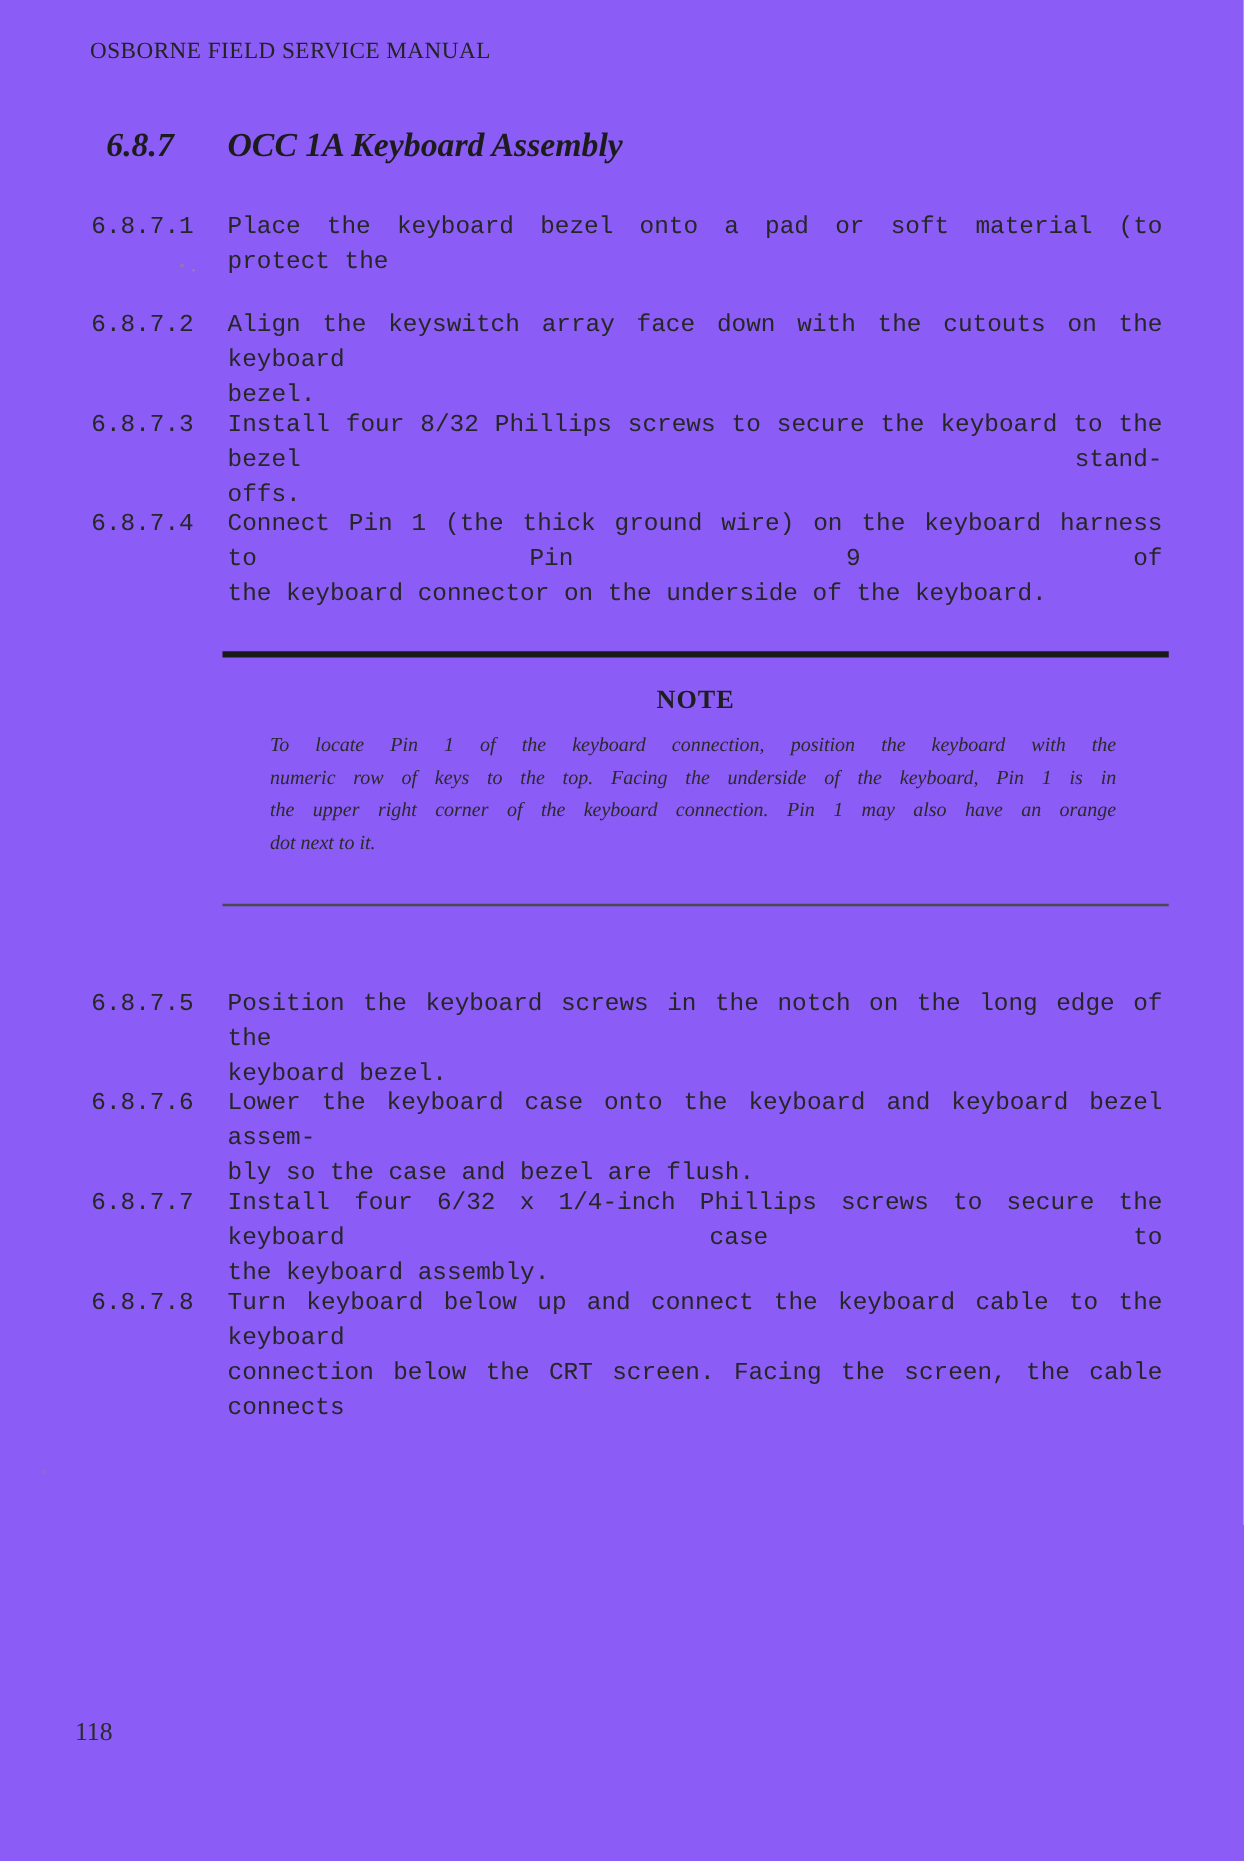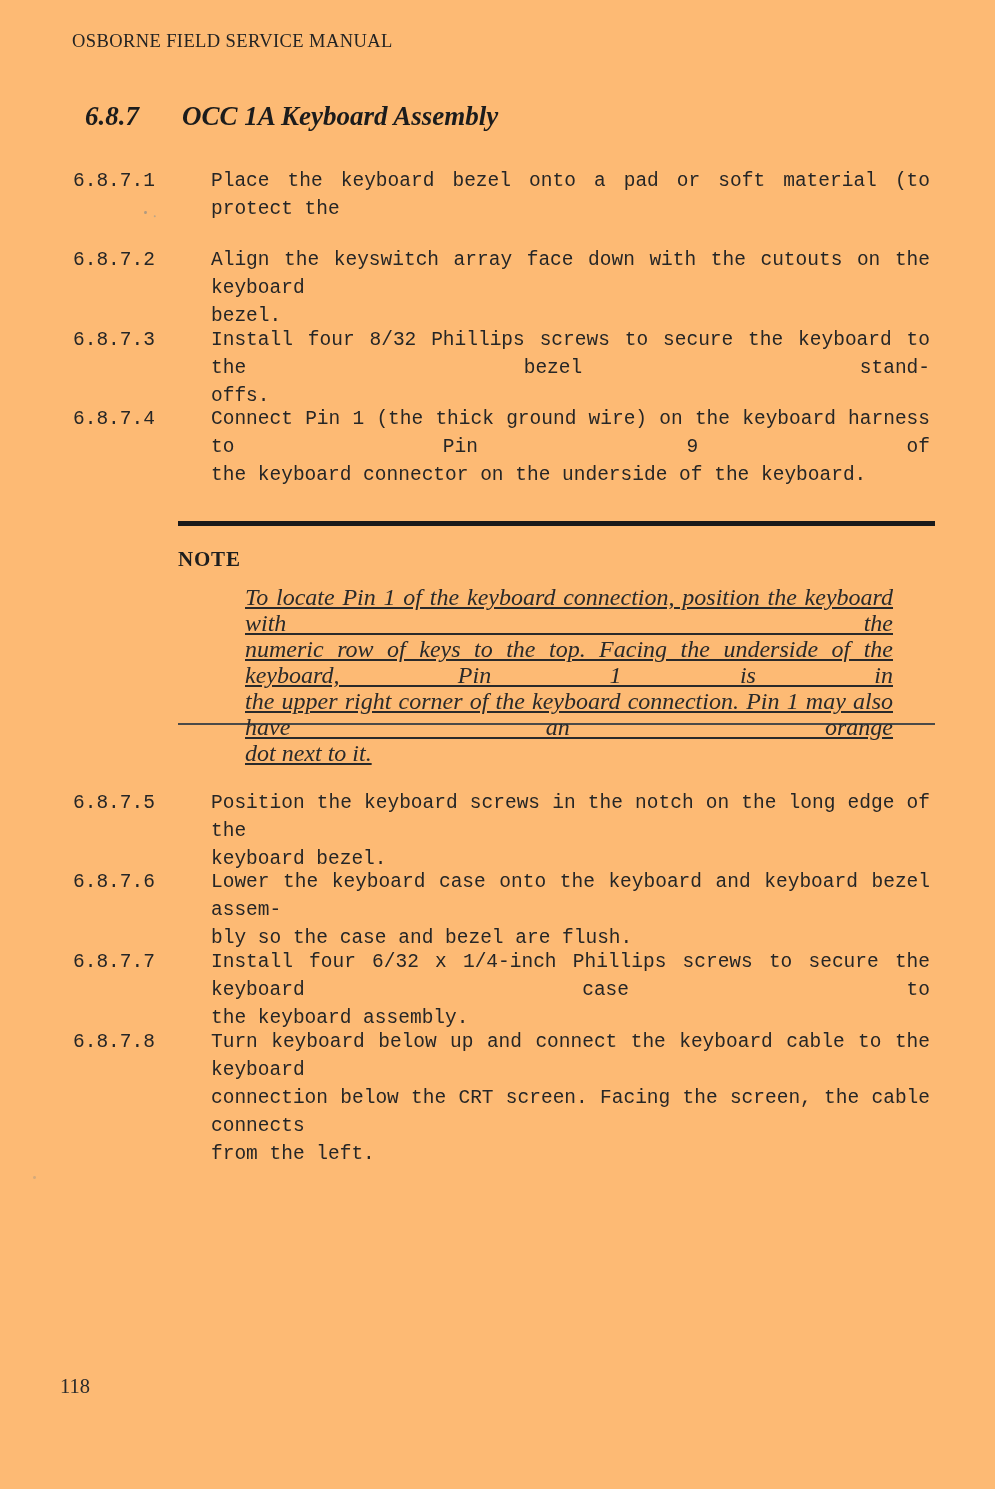--- a/index.html
+++ b/index.html
@@ -2,21 +2,21 @@
 <html><head>
 <meta charset="utf-8">
 <title>OSBORNE FIELD SERVICE MANUAL</title>
 <style>
   html, body { margin: 0; padding: 0; background: #e8e8e6; }
   .page {
     position: relative;
     width: 995px;
     height: 1489px;
     margin: 0 auto;
-    background: #fdba74;
+    background: #8b5cf6;
     color: #242424;
     font-family: "Liberation Serif", "DejaVu Serif", serif;
     overflow: hidden;
   }
 
   
   .running-header {
     position: absolute;
     left: 72px;
     top: 31px;
@@ -57,21 +57,20 @@
     color: #262626;
   }
   .step .step-text {
     margin-left: 109px;
     width: 748px;
   }
   .tline {
     text-align: justify;
     text-align-last: justify;
     white-space: normal;
-    margin-left: 29px;
   }
   .tline:last-child { text-align-last: left; }
 
   .s1 { top: 167px; }
   .s2 { top: 246px; }
   .s3 { top: 326px; }
   .s4 { top: 405px; }
   .s5 { top: 789px; }
   .s6 { top: 868px; }
   .s7 { top: 948px; }
@@ -83,34 +82,33 @@
     left: 178px;
     top: 521px;
     width: 757px;
     border-top: 5px solid #1a1a1a;
     border-bottom: 2px solid #4a4a48;
     padding: 21px 0 31px 0;
     box-sizing: border-box;
     height: 204px;
   }
   .note-label {
-    text-align: left;
+    text-align: center;
     font-weight: bold;
     font-size: 21px;
     letter-spacing: 0.8px;
     color: #1e1e1e;
     margin-bottom: 12px;
   }
   .note-text {
     font-style: italic;
-    font-size: 24px;
+    font-size: 16px;
     line-height: 26px;
     color: #2a2a2a;
     padding: 0 42px 0 38px;
-    text-decoration: underline;
   }
 
   
   .page-number {
     position: absolute;
     left: 60px;
     top: 1375px;
     font-size: 20.5px;
     color: #2b2b2b;
   }
@@ -203,21 +201,20 @@
         <div class="tline">Install four 6/32 x 1/4-inch Phillips screws to secure the keyboard case to</div>
         <div class="tline">the keyboard assembly.</div>
       </div>
   </div>
 
   <div class="step s8">
     <span class="step-num">6.8.7.8</span>
     <div class="step-text">
         <div class="tline">Turn keyboard below up and connect the keyboard cable to the keyboard</div>
         <div class="tline">connection below the CRT screen. Facing the screen, the cable connects</div>
-        <div class="tline">from the left.</div>
       </div>
   </div>
 
   <div class="page-number">118</div>
 
   <span class="scan-artifact a1"></span>
   <span class="scan-artifact a2"></span>
 
 </div>
 

